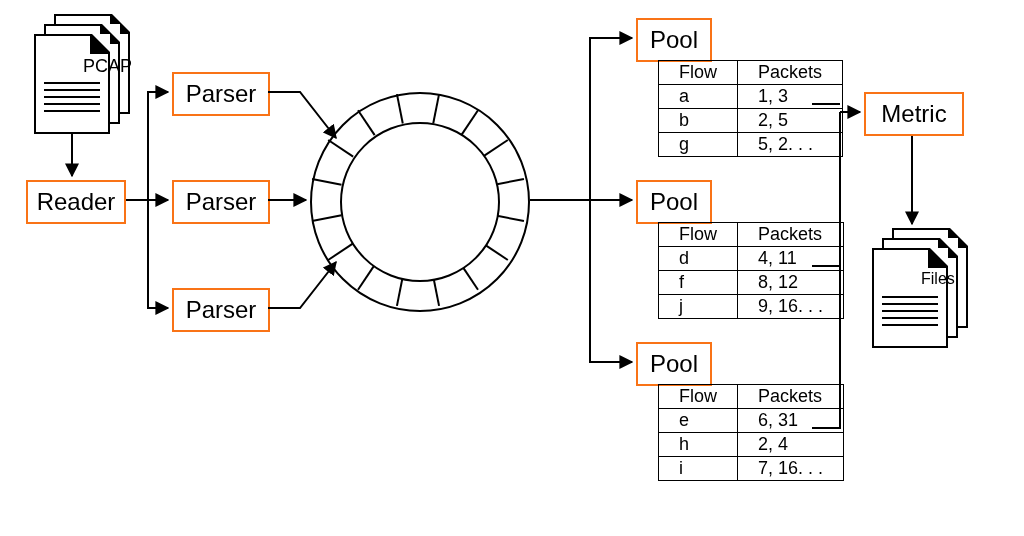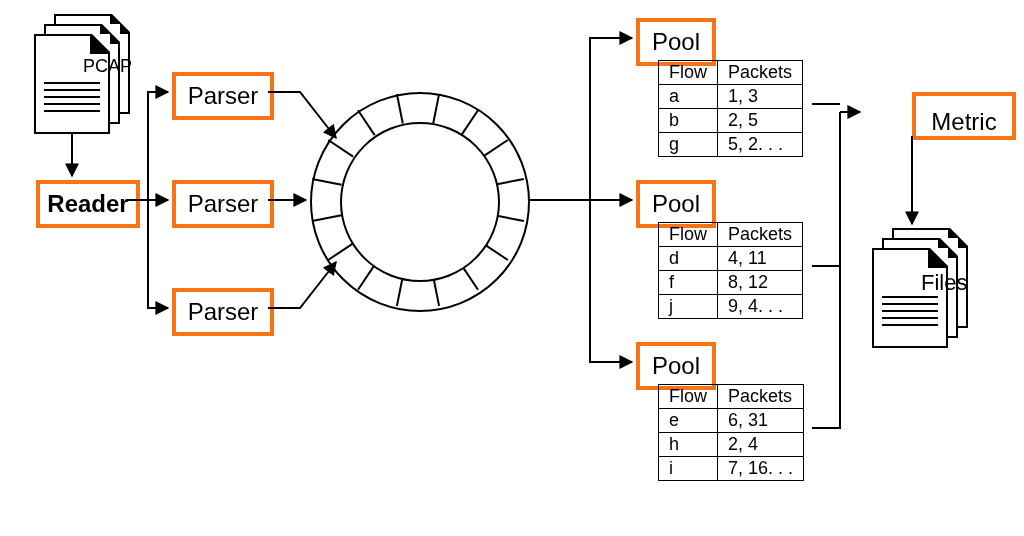--- a/index.html
+++ b/index.html
@@ -1,36 +1,36 @@
 <!DOCTYPE html>
 <html><head>
 <meta charset="utf-8">
 <style>
   html,body{margin:0;padding:0;background:#fff;}
   #canvas{position:relative;width:1024px;height:536px;font-family:Helvetica,Arial,sans-serif;}
-  .box{position:absolute;border:4px solid #f97316;background:#fff;display:flex;align-items:center;justify-content:center;}
+  .box{position:absolute;border:2px solid #f97316;background:#fff;display:flex;align-items:center;justify-content:center;}
   .box span{font-size:24px;}
   
   .ring{position:absolute;border-radius:50%;}
   .ring.outer{border:2px solid #000;}
   .ring.inner{border:2px solid #000;background:#fff;}
   .spoke{position:absolute;background:#000;width:2px;transform-origin:bottom center;}
   .ringlabel{position:absolute;display:flex;align-items:center;justify-content:center;font-size:26px;}
   
   table.pool{position:absolute;border-collapse:collapse;font-size:18px;}
-  table.pool th,table.pool td{border:1px solid #000;padding:1px 10px;text-align:left;font-weight:normal;}
+  table.pool th,table.pool td{border:1px solid #000;padding:1px 20px;text-align:left;font-weight:normal;}
   
   .filestack{position:absolute;}
   .page{position:absolute;width:72px;height:96px;border:2px solid #000;background:#fff;}
   .page::after{content:"";position:absolute;top:-2px;right:-2px;width:18px;height:18px;background:#000;clip-path:polygon(0 0,100% 100%,0 100%);}
   .page::before{content:"";position:absolute;top:-2px;right:-2px;width:18px;height:18px;background:#fff;border-left:2px solid #000;border-bottom:2px solid #000;}
   .filelines{position:absolute;left:8px;right:8px;top:46px;}
   .filelines div{height:2px;background:#000;margin-bottom:5px;}
   .filecap{position:absolute;left:8px;top:20px;font-size:18px;margin-left:39px;}
-  .filecap.small{font-size:22px;}
+  .filecap.small{font-size:16px;}
   
   svg.overlay{position:absolute;top:0;left:0;width:1024px;height:536px;pointer-events:none;}
 </style>
 </head>
 <body>
 
 <div id="canvas">
 
   <div class="filestack" style="left:34px;top:14px;">
     <div class="page" style="left:20px;top:0;"></div>
@@ -40,21 +40,21 @@
       <div class="filelines">
           <div></div>
           <div></div>
           <div></div>
           <div></div>
           <div></div>
         </div>
     </div>
   </div>
 
-  <div class="box" style="left:36px;top:180px;width:96px;height:40px;font-weight:bold;">
+  <div class="box" style="left:26px;top:180px;width:96px;height:40px;">
     <span>Reader</span>
   </div>
 
   <div class="box" style="left:172px;top:72px;width:94px;height:40px;">
     <span>Parser</span>
   </div>
   <div class="box" style="left:172px;top:180px;width:94px;height:40px;">
     <span>Parser</span>
   </div>
   <div class="box" style="left:172px;top:288px;width:94px;height:40px;">
@@ -118,21 +118,21 @@
     <tr>
           <td>d</td>
           <td>4, 11</td>
         </tr>
     <tr>
           <td>f</td>
           <td>8, 12</td>
         </tr>
     <tr>
           <td>j</td>
-          <td>9, 4. . .</td>
+          <td>9, 16. . .</td>
         </tr>
   </tbody>
     </table>
 
   <div class="box" style="left:636px;top:342px;width:72px;height:40px;">
     <span>Pool</span>
   </div>
   <table class="pool" style="left:658px;top:384px;">
     <tbody>
         <tr>
@@ -147,21 +147,21 @@
           <td>h</td>
           <td>2, 4</td>
         </tr>
     <tr>
           <td>i</td>
           <td>7, 16. . .</td>
         </tr>
   </tbody>
     </table>
 
-  <div class="box" style="left:912px;top:92px;width:96px;height:40px;align-items:flex-end;">
+  <div class="box" style="left:864px;top:92px;width:96px;height:40px;">
     <span>Metric</span>
   </div>
 
   <div class="filestack" style="left:872px;top:228px;">
     <div class="page" style="left:20px;top:0;"></div>
     <div class="page" style="left:10px;top:10px;"></div>
     <div class="page" style="left:0;top:20px;">
       <div class="filecap small">Files</div>
       <div class="filelines">
           <div></div>

